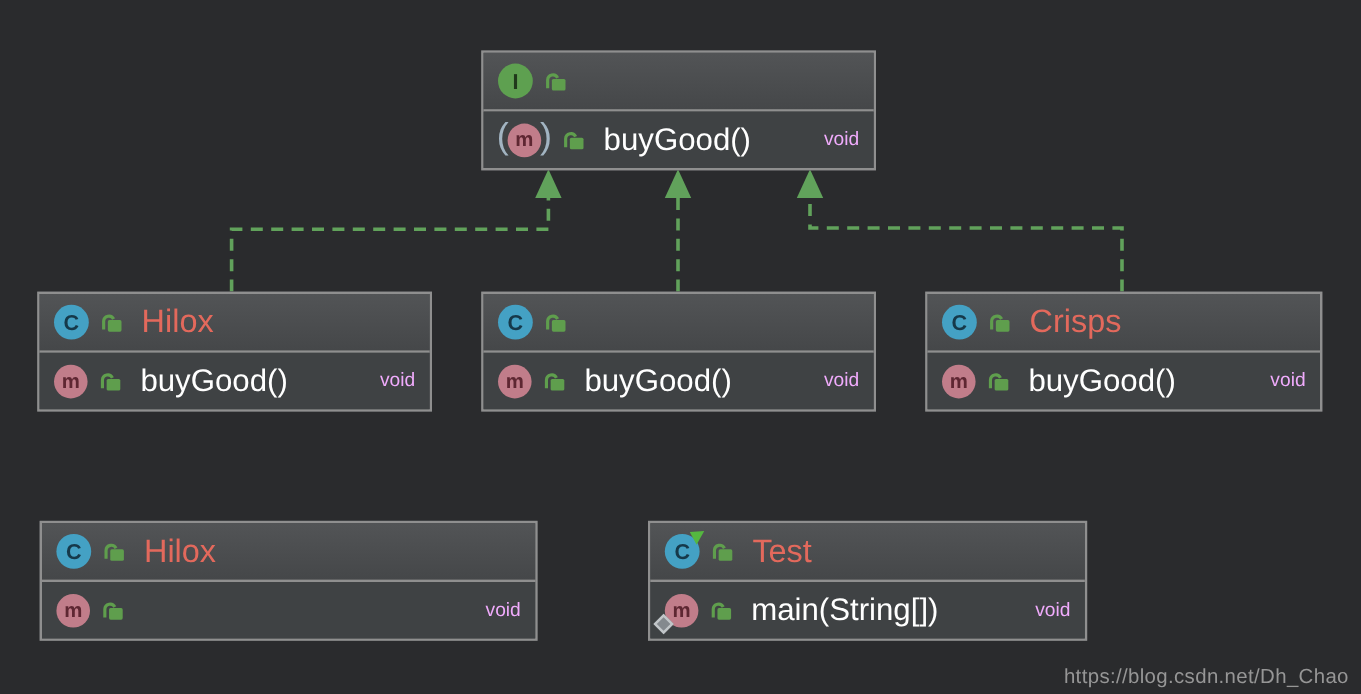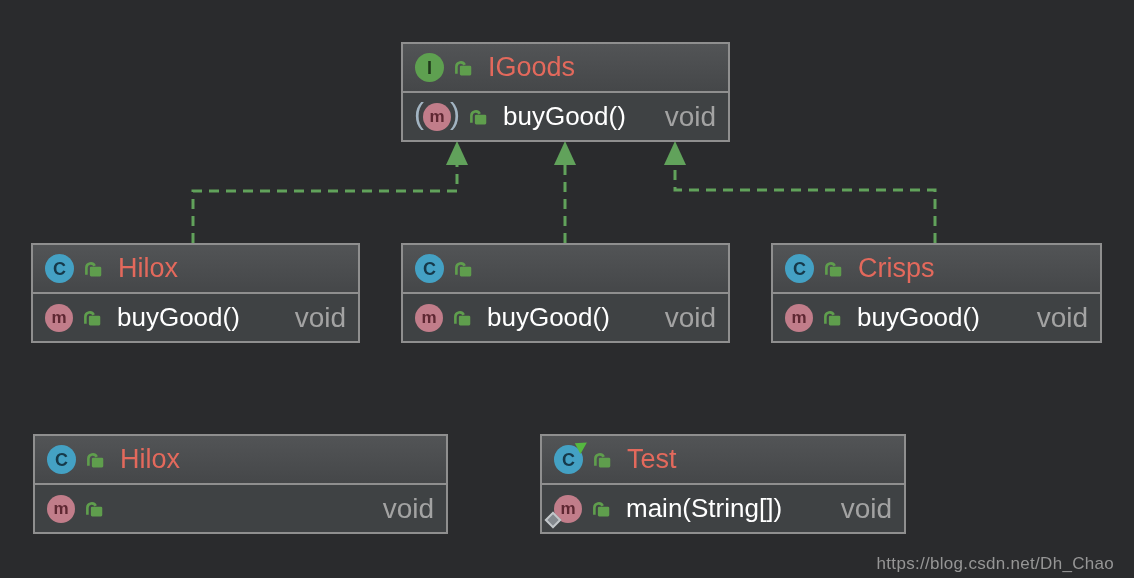--- a/index.html
+++ b/index.html
@@ -51,24 +51,24 @@
     background:#84898e;border:2px solid #c2c6c9;
     transform:rotate(45deg);
   }
   .paren{
     color:#a2b4c2;font-size:30px;font-weight:400;line-height:1;
     transform:translateY(-3px);margin:0 -1px;
   }
   .lock{margin-left:8px;flex:0 0 auto;display:flex;align-items:center;}
   .title{color:#e3695c;font-size:27px;margin-left:15px;white-space:nowrap;}
   .mname{color:#ffffff;font-size:26px;margin-left:15px;white-space:nowrap;}
-  .mret{color:#a3a3a3;font-size:28px;margin-left:auto;padding-left:20px;white-space:nowrap;}
+  .mret{color:#f0abfc;font-size:16px;margin-left:auto;padding-left:20px;white-space:nowrap;}
 
   .watermark{
-    position:absolute;right:20px;bottom:4px;
+    position:absolute;right:10px;bottom:4px;
     color:#969696;font-size:17px;letter-spacing:0.3px;
   }
 </style>
 </head>
 <body>
 
 <svg class="edges" viewBox="0 0 1134 578">
   <g stroke="#61a25b" stroke-width="3" fill="none" stroke-dasharray="10 7">
     <path d="M193 243 V191 H457 V164"></path>
     <path d="M565 243 V164"></path>
@@ -83,21 +83,20 @@
 
 <div class="node" style="left:401px;top:42px;width:329px">
   <div class="node-header">
     <span class="badge iface">I</span>
     <span class="lock">
       <svg width="21" height="21" viewBox="0 0 24 24">
           <path d="M5 19 V11 a5 5 0 0 1 9.5 -2" fill="none" stroke="#5f9e4d" stroke-width="3"></path>
           <rect x="9" y="10" width="13" height="11" rx="1.5" fill="#5f9e4d"></rect>
         </svg>
     </span>
-    <span class="title">IGoods</span>
   </div>
   <div class="node-row">
     <span class="iconwrap">
       <span class="paren">(</span>
       <span class="badge meth">m</span>
       <span class="paren">)</span>
     </span>
     <span class="lock">
       <svg width="21" height="21" viewBox="0 0 24 24">
           <path d="M5 19 V11 a5 5 0 0 1 9.5 -2" fill="none" stroke="#5f9e4d" stroke-width="3"></path>

